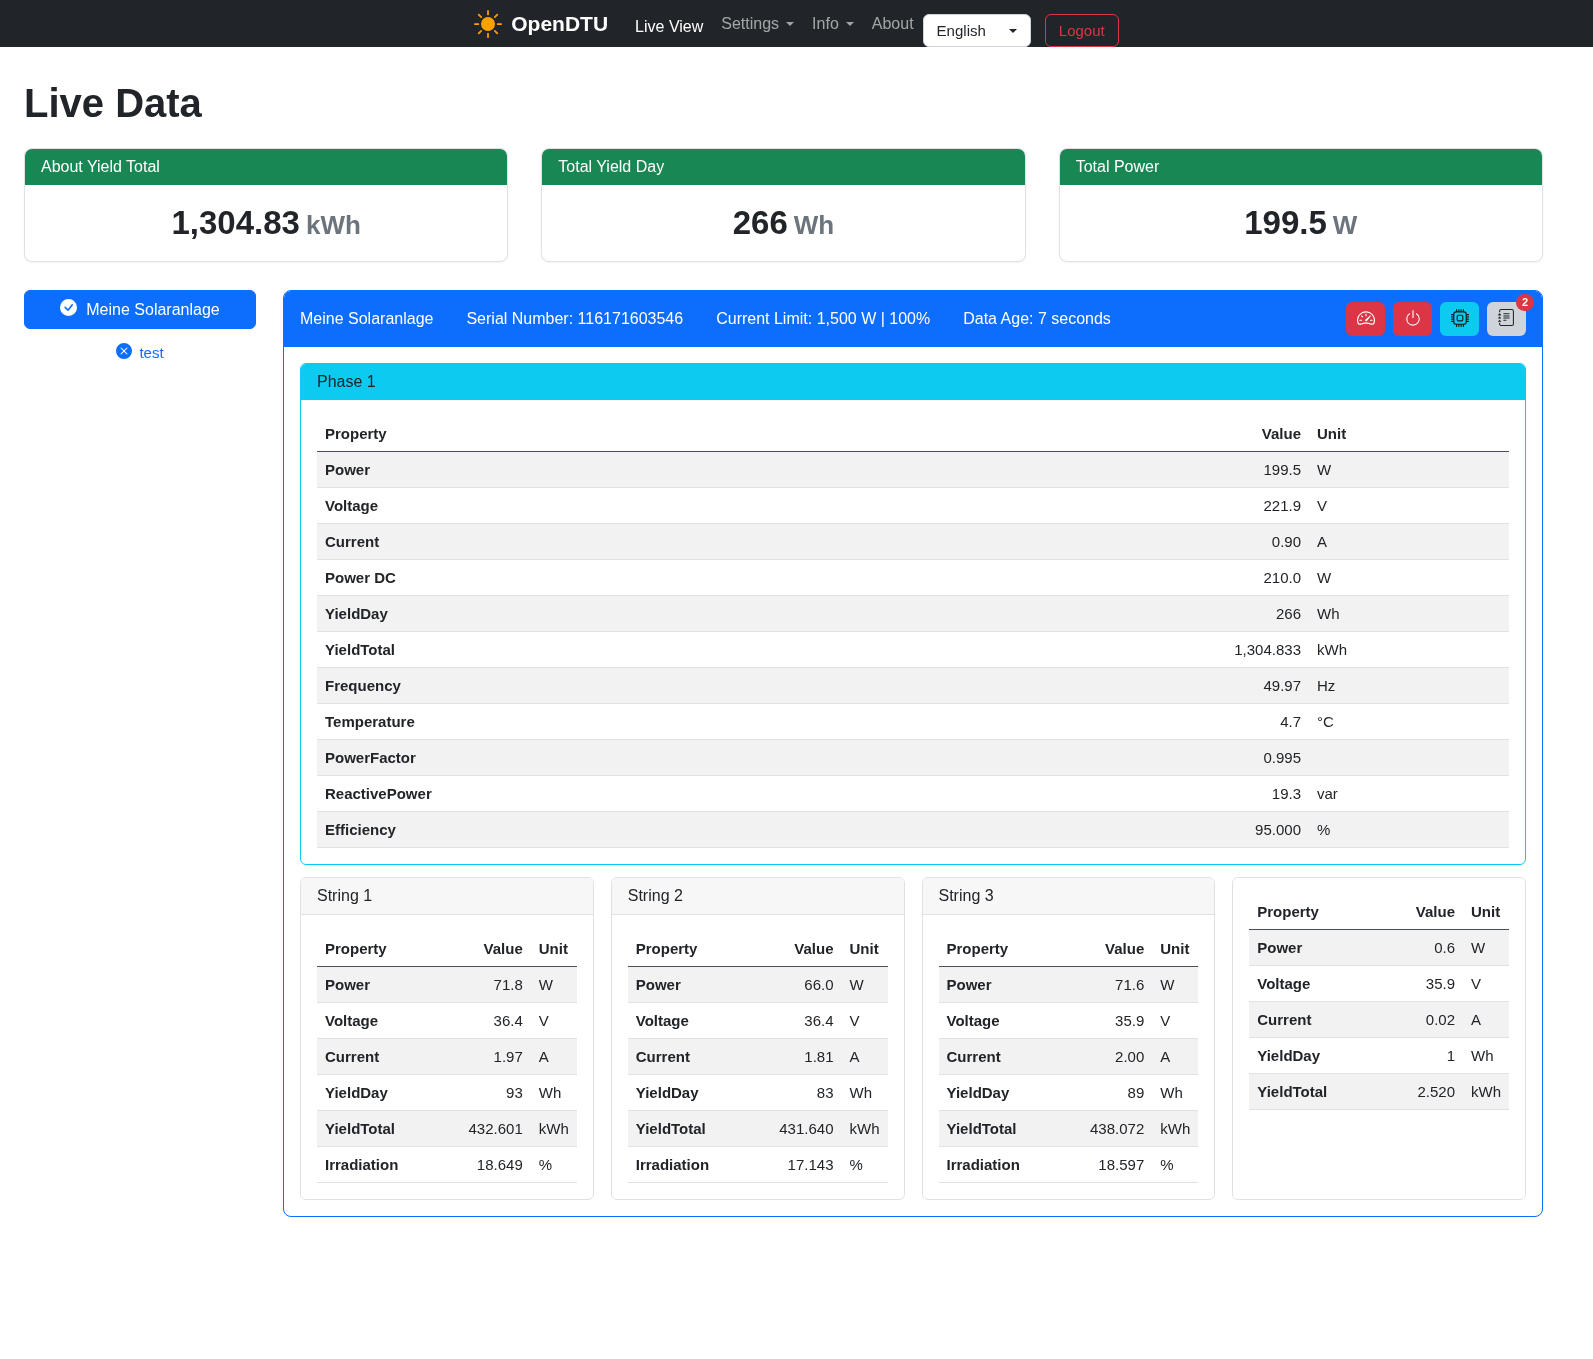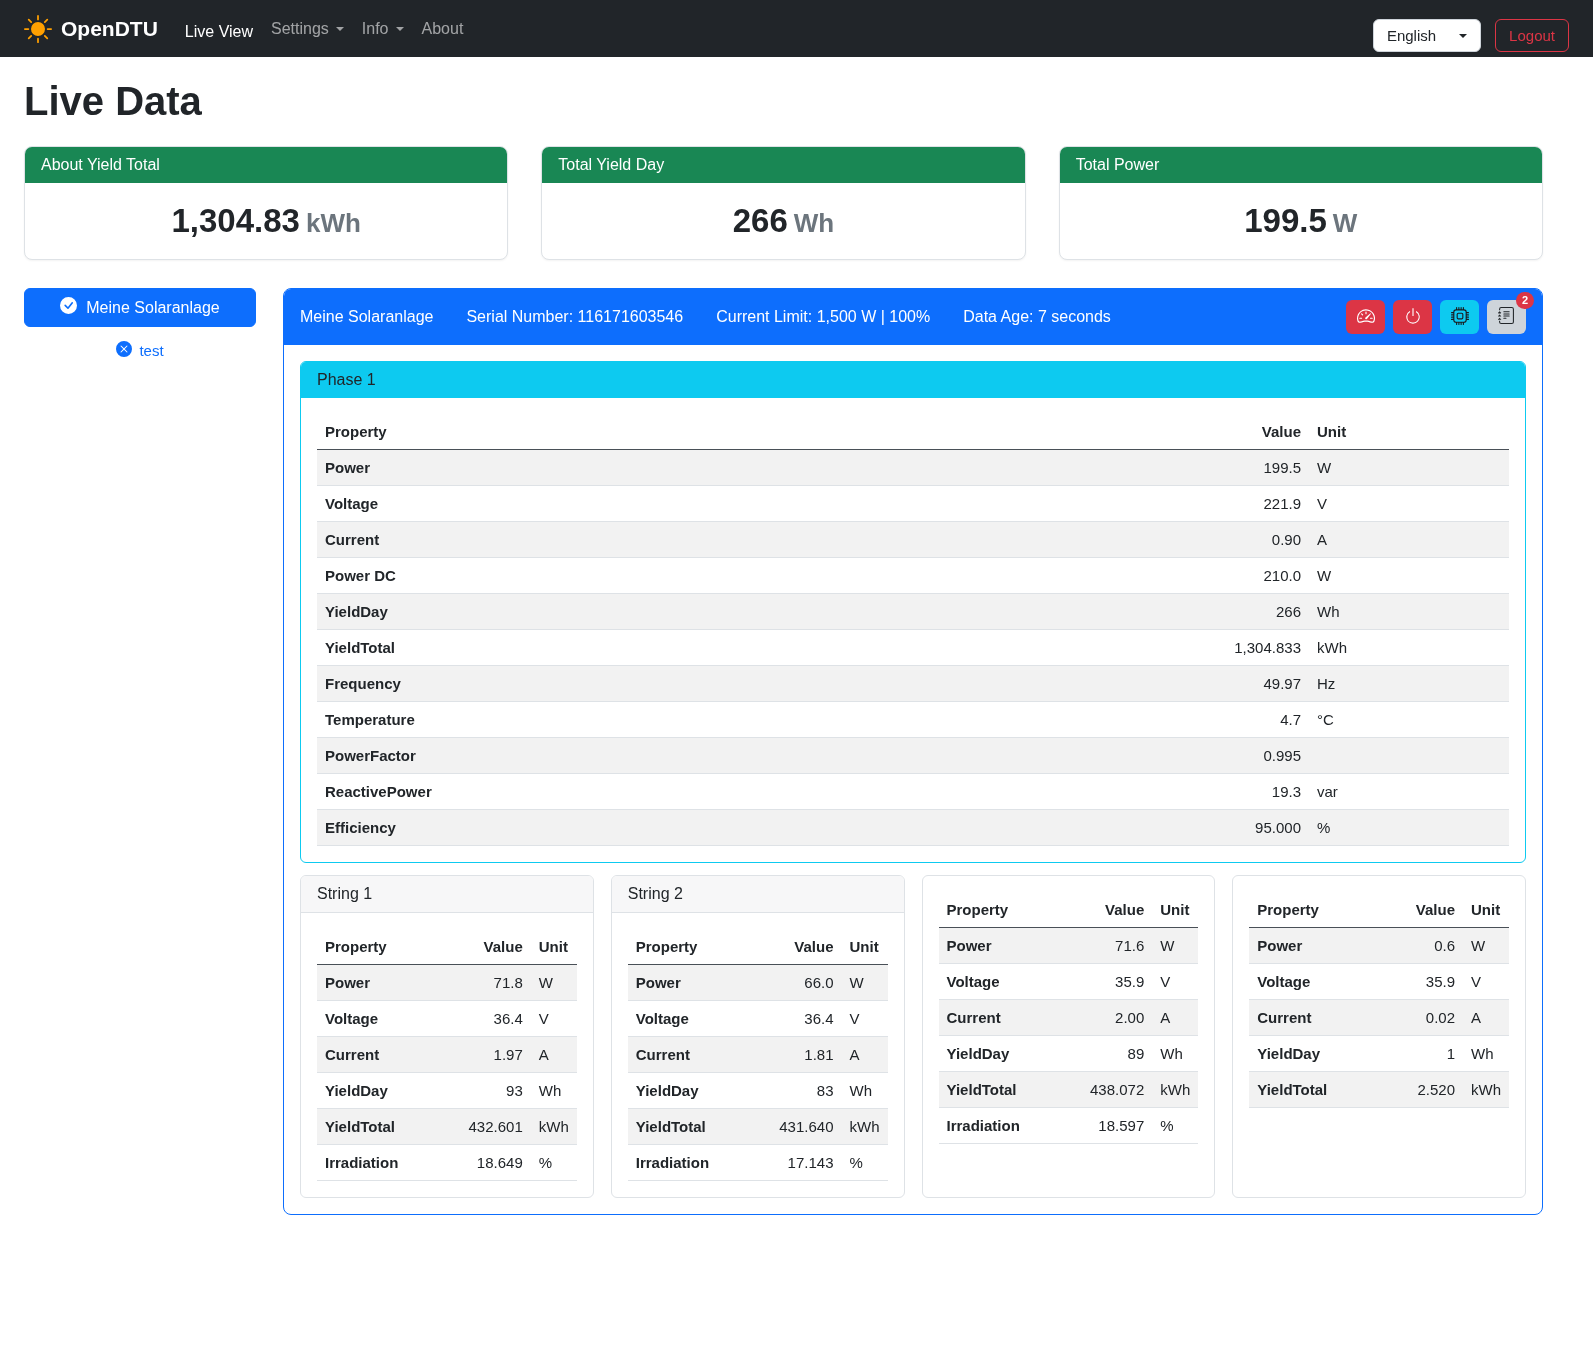--- a/index.html
+++ b/index.html
@@ -1,42 +1,42 @@
 <!DOCTYPE html>
 <html><head>
 <meta charset="utf-8">
 <style>
   * { box-sizing: border-box; }
   html, body { margin: 0; padding: 0; background: #fff; color: #212529;
     font-family: "Liberation Sans", sans-serif; }
   body { min-width: 1593px; }
 
   
-  .navbar { height: 57px; background: #212529; display: flex; align-items: center;
-    justify-content: space-between; padding: 0 24px; }
+  .navbar { height: 47px; background: #212529; display: flex; align-items: center;
+    justify-content: center; padding: 0 24px; }
   .nav-left { display: flex; align-items: center; }
   .brand { display: flex; align-items: center; gap: 9px; color: #fff; font-size: 21px;
     font-weight: 700; text-decoration: none; margin-right: 18px; cursor: pointer; }
   .brand svg { display: block; }
   .nav-link { color: rgba(255,255,255,.58); font-size: 16px; padding: 8px 9px;
     text-decoration: none; cursor: pointer; display: inline-flex; align-items: center; }
   .nav-link.active { color: #fff; margin-top: 6px; }
   .caret { display: inline-block; width: 0; height: 0; border-left: 4px solid transparent;
     border-right: 4px solid transparent; border-top: 4px solid currentColor;
     margin-left: 7px; }
   .nav-right { display: flex; align-items: center; gap: 14px; margin-top: 14px; }
   .lang-select { background: #fff; border: 1px solid #ced4da; border-radius: 6px;
     padding: 7px 13px; font-size: 15px; color: #212529; display: inline-flex;
     align-items: center; gap: 16px; cursor: pointer; font-family: inherit; }
   .logout-btn { background: transparent; border: 1px solid #dc3545; color: #dc3545;
     border-radius: 6px; padding: 7px 13px; font-size: 15px; cursor: pointer;
     font-family: inherit; }
 
   
-  .container { padding: 14px 50px 30px 24px; }
+  .container { padding: 26px 50px 30px 24px; }
   h1.page-title { font-size: 40px; font-weight: 600; margin: 8px 0 22px; }
 
   
   .summary-row { display: flex; gap: 33px; }
   .card { background: #fff; border: 1px solid #dee2e6; border-radius: 8px;
     box-shadow: 0 1px 2px rgba(0,0,0,.05); }
   .summary-card { flex: 1; overflow: hidden; }
   .card-header { padding: 9px 16px; font-size: 16px; border-bottom: 1px solid #dee2e6; }
   .card-header.green { background: #198754; color: #fff; border-bottom: none; }
   .summary-body { padding: 19px 16px; text-align: center; }
@@ -397,20 +397,21 @@
                         <td class="prop">Irradiation</td>
                         <td class="val">17.143</td>
                         <td class="unit">%</td>
                       </tr>
                     </tbody>
                 </table>
               </div>
             </div>
 
             <div class="card string-card">
+              <div class="card-header light">String 3</div>
               <div class="table-wrap">
                 <table class="data-table">
                   <thead>
                     <tr>
                       <th class="prop">Property</th>
                       <th class="val">Value</th>
                       <th class="unit">Unit</th>
                     </tr>
                   </thead>
                   <tbody>

